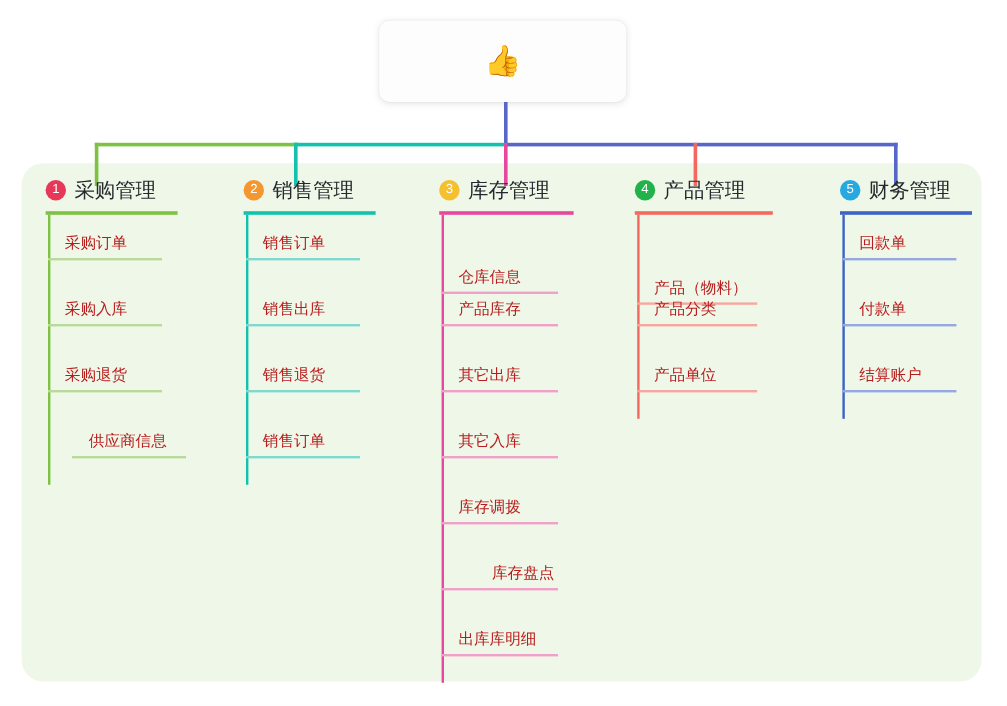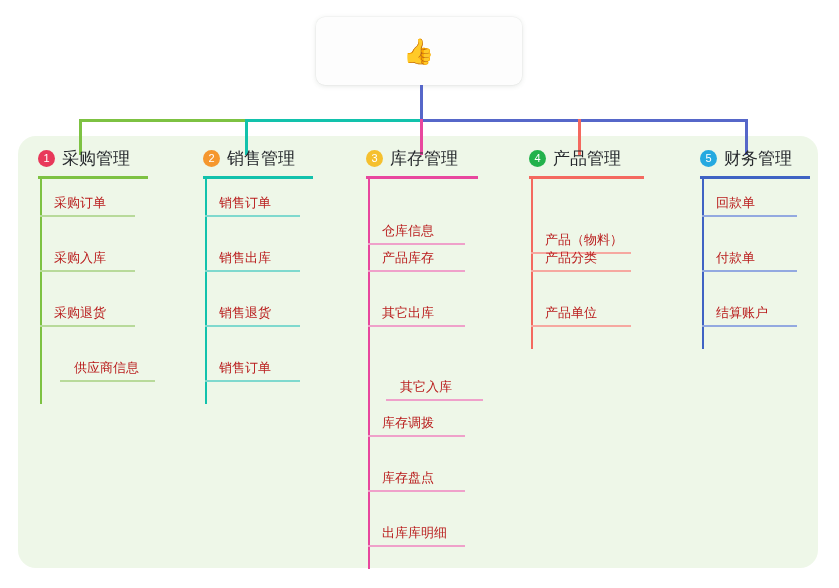--- a/index.html
+++ b/index.html
@@ -146,29 +146,29 @@
           <div class="leaf-rule" style="width: 97px; background: rgb(239, 161, 202);"></div>
         </div>
         <div class="leaf" style="left: 2px; top: 103px;">
           <span class="leaf-label">产品库存</span>
           <div class="leaf-rule" style="width: 97px; background: rgb(239, 161, 202);"></div>
         </div>
         <div class="leaf" style="left: 2px; top: 158px;">
           <span class="leaf-label">其它出库</span>
           <div class="leaf-rule" style="width: 97px; background: rgb(239, 161, 202);"></div>
         </div>
-        <div class="leaf" style="left: 20px; top: 213px; margin-top: 19px;">
+        <div class="leaf" style="left: 2px; top: 213px;">
           <span class="leaf-label">其它入库</span>
           <div class="leaf-rule" style="width: 97px; background: rgb(239, 161, 202);"></div>
         </div>
         <div class="leaf" style="left: 2px; top: 268px;">
           <span class="leaf-label">库存调拨</span>
           <div class="leaf-rule" style="width: 97px; background: rgb(239, 161, 202);"></div>
         </div>
-        <div class="leaf" style="left: 2px; top: 323px;">
+        <div class="leaf" style="left: 2px; top: 323px; padding-left: 28px;">
           <span class="leaf-label">库存盘点</span>
           <div class="leaf-rule" style="width: 97px; background: rgb(239, 161, 202);"></div>
         </div>
         <div class="leaf" style="left: 2px; top: 378px;">
           <span class="leaf-label">出库库明细</span>
           <div class="leaf-rule" style="width: 97px; background: rgb(239, 161, 202);"></div>
         </div>
       </div>
       <div class="col" style="left: 529px; width: 150px;">
         <div class="col-head">

